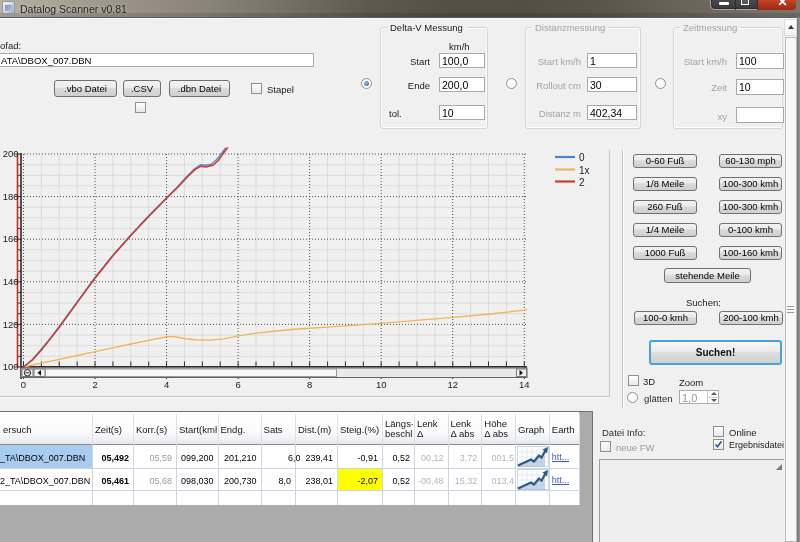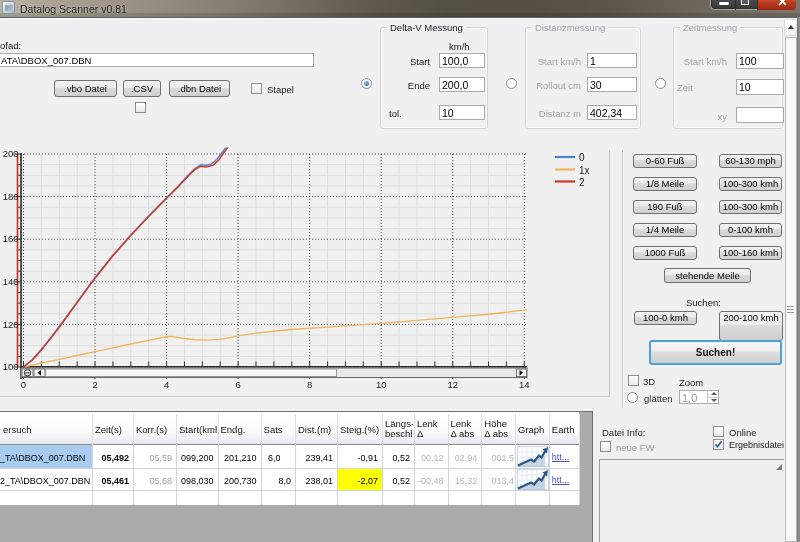--- a/index.html
+++ b/index.html
@@ -75,21 +75,21 @@
 <div class="glbl" style="left:531px;top:80px;width:50px;text-align:right">Rollout cm</div>
 <div class="inp" style="left:587px;top:77px;width:50px;height:15px;line-height:12px">30</div>
 <div class="glbl" style="left:531px;top:108px;width:50px;text-align:right">Distanz m</div>
 <div class="inp" style="left:587px;top:105px;width:50px;height:15px;line-height:12px">402,34</div>
 
 <div class="grp" style="left:673px;top:27px;width:110px;height:102px">
     <span style="color:#a3a3a3">Zeitmessung</span>
   </div>
 <div class="glbl" style="left:677px;top:56px;width:50px;text-align:right">Start km/h</div>
 <div class="inp" style="left:736px;top:53px;width:48px;height:16px;line-height:13px">100</div>
-<div class="glbl" style="left:677px;top:82px;width:50px;">Zeit</div>
+<div class="glbl" style="left:677px;top:82px;width:50px;text-align:right">Zeit</div>
 <div class="inp" style="left:736px;top:79px;width:48px;height:16px;line-height:13px">10</div>
 <div class="glbl" style="left:677px;top:111px;width:50px;text-align:right">xy</div>
 <div class="inp" style="left:736px;top:107px;width:48px;height:16px"></div>
 
 <svg width="612" height="254" viewBox="0 0 612 254" style="position:absolute;left:0;top:143px" font-family="Liberation Sans, sans-serif">
     <defs>
       <clipPath id="pc">
         <rect x="17" y="4.5" width="510" height="220"></rect>
       </clipPath>
     </defs>
@@ -236,32 +236,32 @@
     <text x="579" y="18" font-size="10" fill="#222">0</text>
     <line x1="555" y1="26.5" x2="575" y2="26.5" stroke="#f2b45a" stroke-width="2.2"></line>
     <text x="579" y="30.5" font-size="10" fill="#222">1x</text>
     <line x1="555" y1="38.5" x2="575" y2="38.5" stroke="#cb3d28" stroke-width="2.2"></line>
     <text x="579" y="42.5" font-size="10" fill="#222">2</text>
   </svg>
 <div class="ab" style="left:622px;top:150px;width:1px;height:258px;background:#c3c3c3"></div>
 <div class="ab" style="left:623px;top:150px;width:1px;height:258px;background:#fbfbfb"></div>
 <div class="btn" style="left:633px;top:154px;width:64px;height:14px;line-height:12px">0-60 Fuß</div>
 <div class="btn" style="left:633px;top:177px;width:64px;height:14px;line-height:12px">1/8 Meile</div>
-<div class="btn" style="left:633px;top:200px;width:64px;height:14px;line-height:12px">190 Fuß</div>
+<div class="btn" style="left:633px;top:200px;width:64px;height:14px;line-height:12px">260 Fuß</div>
 <div class="btn" style="left:633px;top:223px;width:64px;height:14px;line-height:12px">1/4 Meile</div>
 <div class="btn" style="left:633px;top:246px;width:64px;height:14px;line-height:12px">1000 Fuß</div>
 <div class="btn" style="left:719px;top:154px;width:63px;height:14px;line-height:12px">60-130 mph</div>
 <div class="btn" style="left:719px;top:177px;width:63px;height:14px;line-height:12px">100-300 kmh</div>
 <div class="btn" style="left:719px;top:200px;width:63px;height:14px;line-height:12px">100-300 kmh</div>
 <div class="btn" style="left:719px;top:223px;width:63px;height:14px;line-height:12px">0-100 kmh</div>
 <div class="btn" style="left:719px;top:246px;width:63px;height:14px;line-height:12px">100-160 kmh</div>
 <div class="btn" style="left:664px;top:268px;width:87px;height:15px;line-height:13px">stehende Meile</div>
 <div class="lbl" style="left:686px;top:297px">Suchen:</div>
 <div class="btn" style="left:634px;top:311px;width:63px;height:14px;line-height:12px">100-0 kmh</div>
-<div class="btn" style="left:719px;top:311px;width:64px;height:30px;line-height:12px">200-100 kmh</div>
+<div class="btn" style="left:719px;top:311px;width:64px;height:14px;line-height:12px">200-100 kmh</div>
 <div class="ab" style="left:649px;top:340px;width:133px;height:25px;border:2px solid #49a3d9;border-radius:3px;background:linear-gradient(#f6f6f6,#ededed 45%,#dedede 46%,#d0d0d0);font-size:10px;font-weight:bold;color:#111;text-align:center;line-height:22px">Suchen!</div>
 <div class="cb" style="left:628px;top:375px"></div>
 <div class="lbl" style="left:643px;top:376px">3D</div>
 <div class="lbl" style="left:679px;top:377px">Zoom</div>
 <div class="rd" style="left:627px;top:392px"></div>
 <div class="lbl" style="left:644px;top:393px;color:#2a2a2a">glätten</div>
 <div class="ab" style="left:679px;top:390px;width:40px;height:14px;background:#fff;border:1px solid #ababab">
     <div class="ab" style="left:2px;top:1px;font-size:11px;color:#9a9a9a">1,0</div>
     <div class="ab" style="left:27px;top:0;width:12px;height:12px;border-left:1px solid #c8c8c8">
       <div class="ab" style="left:3px;top:1px;width:0;height:0;border-left:3px solid transparent;border-right:3px solid transparent;border-bottom:3px solid #555"></div>
@@ -317,26 +317,26 @@
 <div class="hcell" style="left:417px;top:419px;width:29.5px;height:25px;line-height:10px">Lenk<br>Δ</div>
 <div class="hcell" style="left:450.5px;top:419px;width:29.80000000000001px;height:25px;line-height:10px">Lenk<br>Δ abs</div>
 <div class="hcell" style="left:484.3px;top:419px;width:29.69999999999999px;height:25px;line-height:10px">Höhe<br>Δ abs</div>
 <div class="hcell" style="left:518px;top:425px;width:29.799999999999955px;height:19px;line-height:10px">Graph</div>
 <div class="hcell" style="left:551.8px;top:425px;width:25.700000000000045px;height:19px;line-height:10px">Earth</div>
 <div class="dcell" style="left:0px;top:452.5px;width:92px;text-align:left;padding-left:0px;color:#000;">_TA\DBOX_007.DBN</div>
 <div class="dcell" style="left:92px;top:452.5px;width:37px;text-align:right;padding-left:0px;color:#000;font-weight:bold;">05,492</div>
 <div class="dcell" style="left:133px;top:452.5px;width:39px;text-align:right;padding-left:0px;color:#9b9b9b;">05,59</div>
 <div class="dcell" style="left:176px;top:452.5px;width:37.5px;text-align:right;padding-left:0px;color:#000;">099,200</div>
 <div class="dcell" style="left:217.5px;top:452.5px;width:39.10000000000002px;text-align:right;padding-left:0px;color:#000;">201,210</div>
-<div class="dcell" style="left:250px;top:452.5px;width:30.399999999999977px;text-align:right;padding-left:0px;color:#000;">6,0</div>
+<div class="dcell" style="left:270px;top:452.5px;width:30.399999999999977px;text-align:right;padding-left:0px;color:#000;">6,0</div>
 <div class="dcell" style="left:295px;top:452.5px;width:38px;text-align:right;padding-left:0px;color:#000;">239,41</div>
 <div class="dcell" style="left:337px;top:452.5px;width:41px;text-align:right;padding-left:0px;color:#000;">-0,91</div>
 <div class="dcell" style="left:382px;top:452.5px;width:28px;text-align:right;padding-left:0px;color:#000;">0,52</div>
 <div class="dcell" style="left:414px;top:452.5px;width:29.5px;text-align:right;padding-left:0px;color:#b4b4b4;">00,12</div>
-<div class="dcell" style="left:447.5px;top:452.5px;width:29.80000000000001px;text-align:right;padding-left:0px;color:#b4b4b4;">02,94</div>
+<div class="dcell" style="left:447.5px;top:452.5px;width:29.80000000000001px;text-align:right;padding-left:0px;color:#b4b4b4;">3,72</div>
 <div class="dcell" style="left:481.3px;top:452.5px;width:32.69999999999999px;text-align:right;padding-left:0px;color:#b4b4b4;">001,5</div>
 <div class="dcell" style="left:0px;top:476.0px;width:92px;text-align:left;padding-left:0px;color:#000;">2_TA\DBOX_007.DBN</div>
 <div class="dcell" style="left:92px;top:476.0px;width:37px;text-align:right;padding-left:0px;color:#000;font-weight:bold;">05,461</div>
 <div class="dcell" style="left:133px;top:476.0px;width:39px;text-align:right;padding-left:0px;color:#9b9b9b;">05,68</div>
 <div class="dcell" style="left:176px;top:476.0px;width:37.5px;text-align:right;padding-left:2px;color:#000;">098,030</div>
 <div class="dcell" style="left:217.5px;top:476.0px;width:39.10000000000002px;text-align:right;padding-left:0px;color:#000;">200,730</div>
 <div class="dcell" style="left:260.6px;top:476.0px;width:30.399999999999977px;text-align:right;padding-left:0px;color:#000;">8,0</div>
 <div class="dcell" style="left:295px;top:476.0px;width:38px;text-align:right;padding-left:0px;color:#000;">238,01</div>
 <div class="dcell" style="left:337px;top:476.0px;width:41px;text-align:right;padding-left:0px;color:#000;">-2,07</div>
 <div class="dcell" style="left:382px;top:476.0px;width:28px;text-align:right;padding-left:0px;color:#000;">0,52</div>

